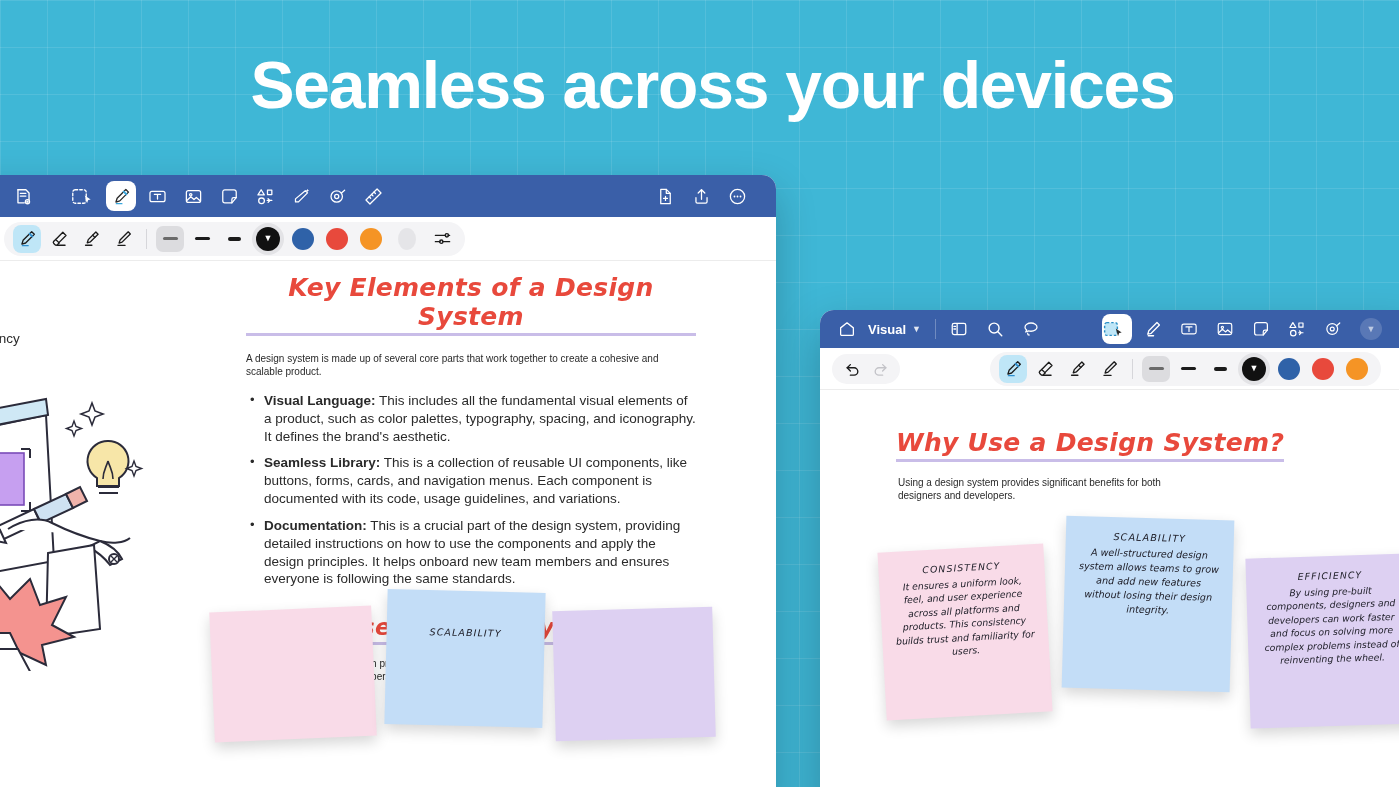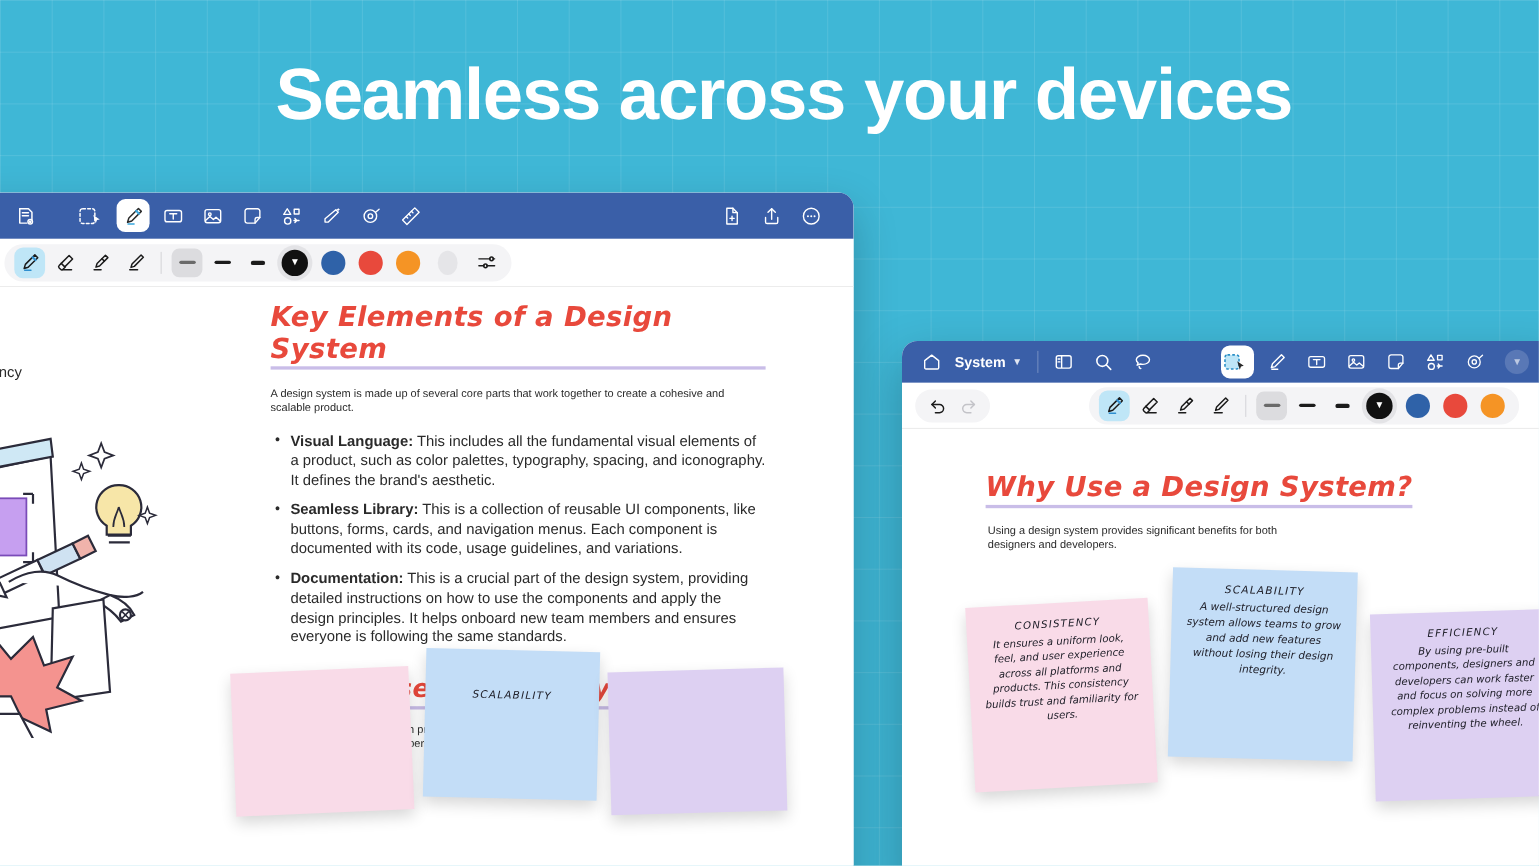--- a/index.html
+++ b/index.html
@@ -128,20 +128,21 @@
 
   .hand-head {
     font-family: "DejaVu Sans", sans-serif;
     font-style: italic;
     font-weight: bold;
     color: #e8493c;
     letter-spacing: 0.3px;
     display: inline-block;
     padding-bottom: 2px;
     border-bottom: 3px solid #c9bde8;
+    text-align: center;
   }
 
   .body-text {
     color: #2a2a2a;
     font-size: 10px;
     line-height: 1.3;
     font-family: "Liberation Sans", sans-serif;
   }
   ul.bullets { list-style: none; }
   ul.bullets li {
@@ -509,21 +510,21 @@
 
     <div class="ttop-bar">
 
       <div class="icon-btn" style="margin-right:2px">
         <svg width="18" height="18" viewBox="0 0 24 24" fill="none" stroke="#fff" stroke-width="1.7" stroke-linecap="round" stroke-linejoin="round">
           <path d="M3.5 10.5L12 3.8l8.5 6.7V19a1.6 1.6 0 0 1-1.6 1.6H5.1A1.6 1.6 0 0 1 3.5 19z"></path>
         </svg>
       </div>
 
       <div class="brand-chip">
-        <span>System</span>
+        <span>Visual</span>
         <span class="cv">▼</span>
       </div>
 
       <div class="sep-v"></div>
 
       <div class="icon-btn">
         <svg width="18" height="18" viewBox="0 0 24 24" fill="none" stroke="#fff" stroke-width="1.7" stroke-linejoin="round">
           <rect x="3" y="4.5" width="18" height="15" rx="2.4"></rect>
           <path d="M9.5 4.5v15"></path>
           <path d="M5.2 8.5h2.2M5.2 12h2.2" stroke-linecap="round"></path>

